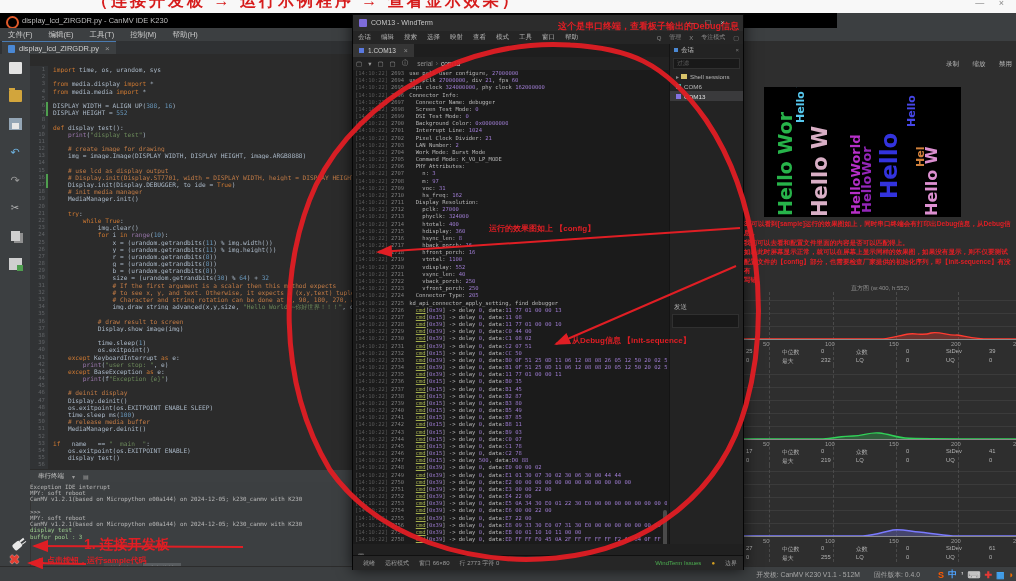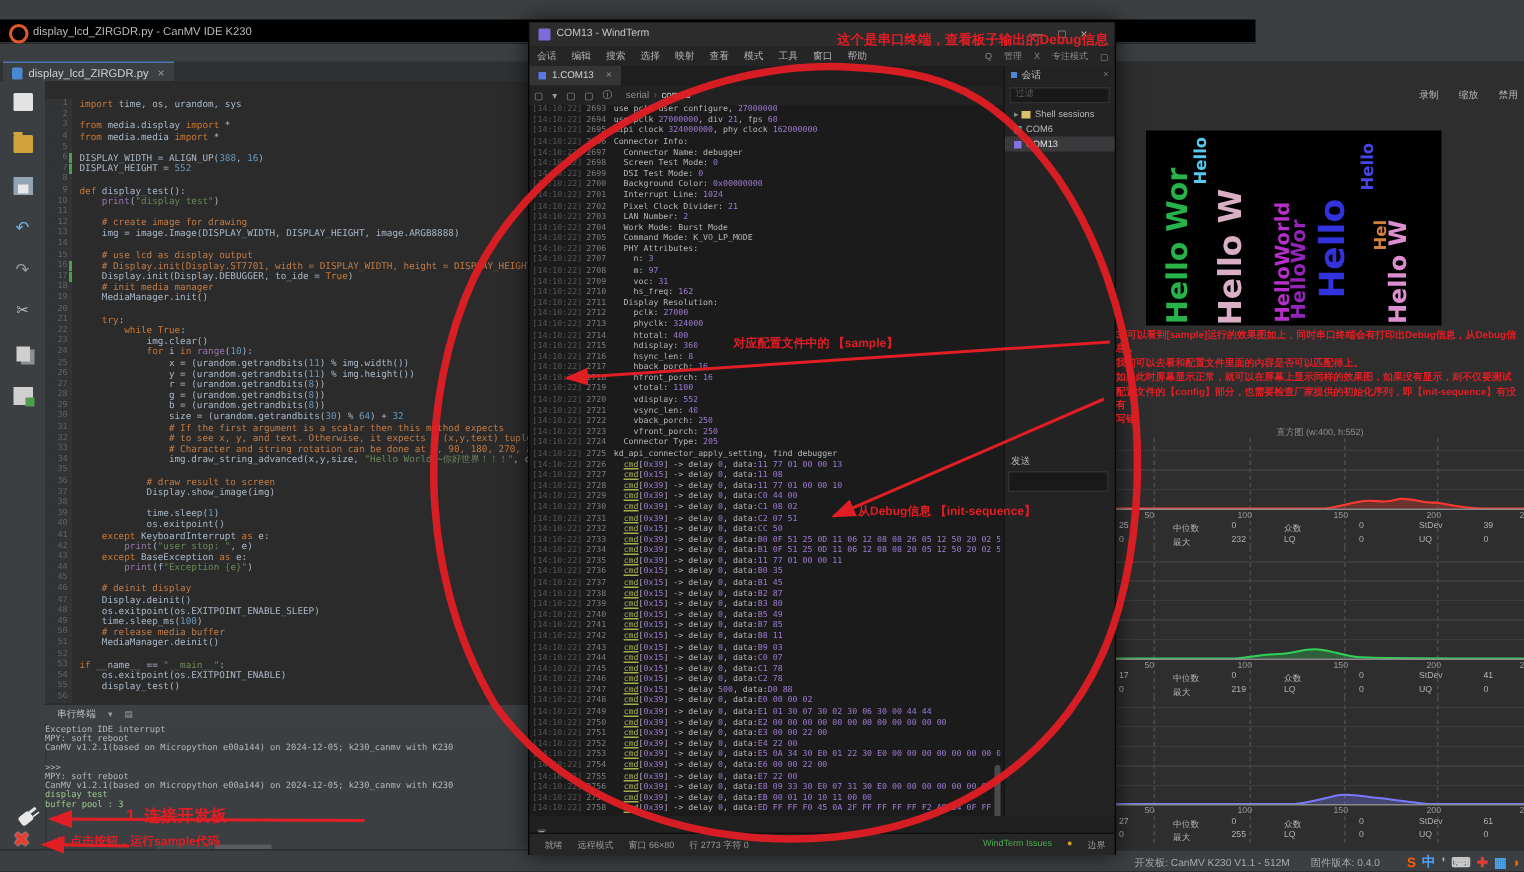--- a/index.html
+++ b/index.html
@@ -144,34 +144,46 @@
   #wt-status .sp{flex:1;}
   #wt-status .issues{color:#4cae50;}
   #wt-status .lockdot{color:#d5a021;margin-left:10px;}
   #wt-status .last{margin-right:6px;}
   
   #overlay{left:0;top:0;width:1016px;height:581px;z-index:40;pointer-events:none;}
   .rnote{position:absolute;color:#e01e24;z-index:41;pointer-events:none;white-space:nowrap;font-family:"Liberation Sans",sans-serif;}
   #an-title{left:558px;top:20px;font-size:9px;font-weight:bold;}
   #an-config{left:489px;top:223px;font-size:8px;font-weight:bold;}
   #an-init{left:572px;top:335px;font-size:8px;font-weight:bold;}
-  #an-s1{left:84px;top:536px;font-size:11px;font-weight:bold;}
+  #an-s1{left:84px;top:536px;font-size:14px;font-weight:bold;}
   #an-s2{left:38px;top:555px;font-size:8px;font-weight:bold;}
   #an-block{left:744px;top:219px;width:268px;font-size:6.6px;line-height:9.4px;white-space:pre-line;font-weight:bold;}
 </style>
 </head>
 <body>
 
 <div id="stage">
 
+  <div id="topstrip" class="abs">
+    <span class="cliptext">（连接开发板 → 运行示例程序 → 查看显示效果）</span>
+    <span class="winctl">— ×</span>
+  </div>
 
   <div id="ide-title" class="abs">
     <span class="appico"></span>
     <span class="t">display_lcd_ZIRGDR.py - CanMV IDE K230</span>
   </div>
+  <div id="ide-menu" class="abs">
+
+  <span class="mi">文件(F)</span>
+      <span class="mi">编辑(E)</span>
+      <span class="mi">工具(T)</span>
+      <span class="mi">控制(M)</span>
+      <span class="mi">帮助(H)</span>
+    </div>
   <div id="ide-tabbar" class="abs">
     <div class="tab">
       <span class="bico"></span>
       <span class="lbl">display_lcd_ZIRGDR.py</span>
       <span class="x">×</span>
     </div>
   </div>
   <div id="ed-header" class="abs">
     <span class="lbl">display_lcd_ZIRGDR.py</span>
     <span class="ic">⇅</span>
@@ -1163,21 +1175,21 @@
         <path d="M0,0 L8,3 L0,6 Z" fill="#e01e24"></path>
       </marker>
     </defs>
     <path d="M 570 45 C 470 38 360 95 316 185 C 280 262 276 380 330 470 C 378 538 470 566 556 558 C 650 549 722 492 746 405 C 770 318 760 200 706 120 C 664 60 626 48 570 45" fill="none" stroke="#e01e24" stroke-width="5" stroke-linecap="round" opacity="0.95"></path>
     <path d="M 740 228 L 378 252" stroke="#e01e24" stroke-width="2" fill="none" marker-end="url(#ah)"></path>
     <path d="M 736 266 L 556 344" stroke="#e01e24" stroke-width="2" fill="none" marker-end="url(#ah)"></path>
     <path d="M 243 547 L 34 546" stroke="#e01e24" stroke-width="2" fill="none" marker-end="url(#ah)"></path>
     <path d="M 86 564 L 29 563" stroke="#e01e24" stroke-width="2" fill="none" marker-end="url(#ah)"></path>
   </svg>
   <div class="rnote" id="an-title">这个是串口终端，查看板子输出的Debug信息</div>
-  <div class="rnote" id="an-config">对应配置文件中的 【sample】</div>
+  <div class="rnote" id="an-config">运行的效果图如上 【config】</div>
   <div class="rnote" id="an-init">从Debug信息 【init-sequence】</div>
   <div class="rnote" id="an-s1">1. 连接开发板</div>
   <div class="rnote" id="an-s2">8. 点击按钮，运行sample代码</div>
   <div class="rnote" id="an-block" style="white-space:pre-line;">3. 可以看到[sample]运行的效果图如上，同时串口终端会有打印出Debug信息，从Debug信息，
 我们可以去看和配置文件里面的内容是否可以匹配得上。
 如果此时屏幕显示正常，就可以在屏幕上显示同样的效果图，如果没有显示，则不仅要测试
 配置文件的【config】部分，也需要检查厂家提供的初始化序列，即【init-sequence】有没有
 写错。</div>
 
 </div>

